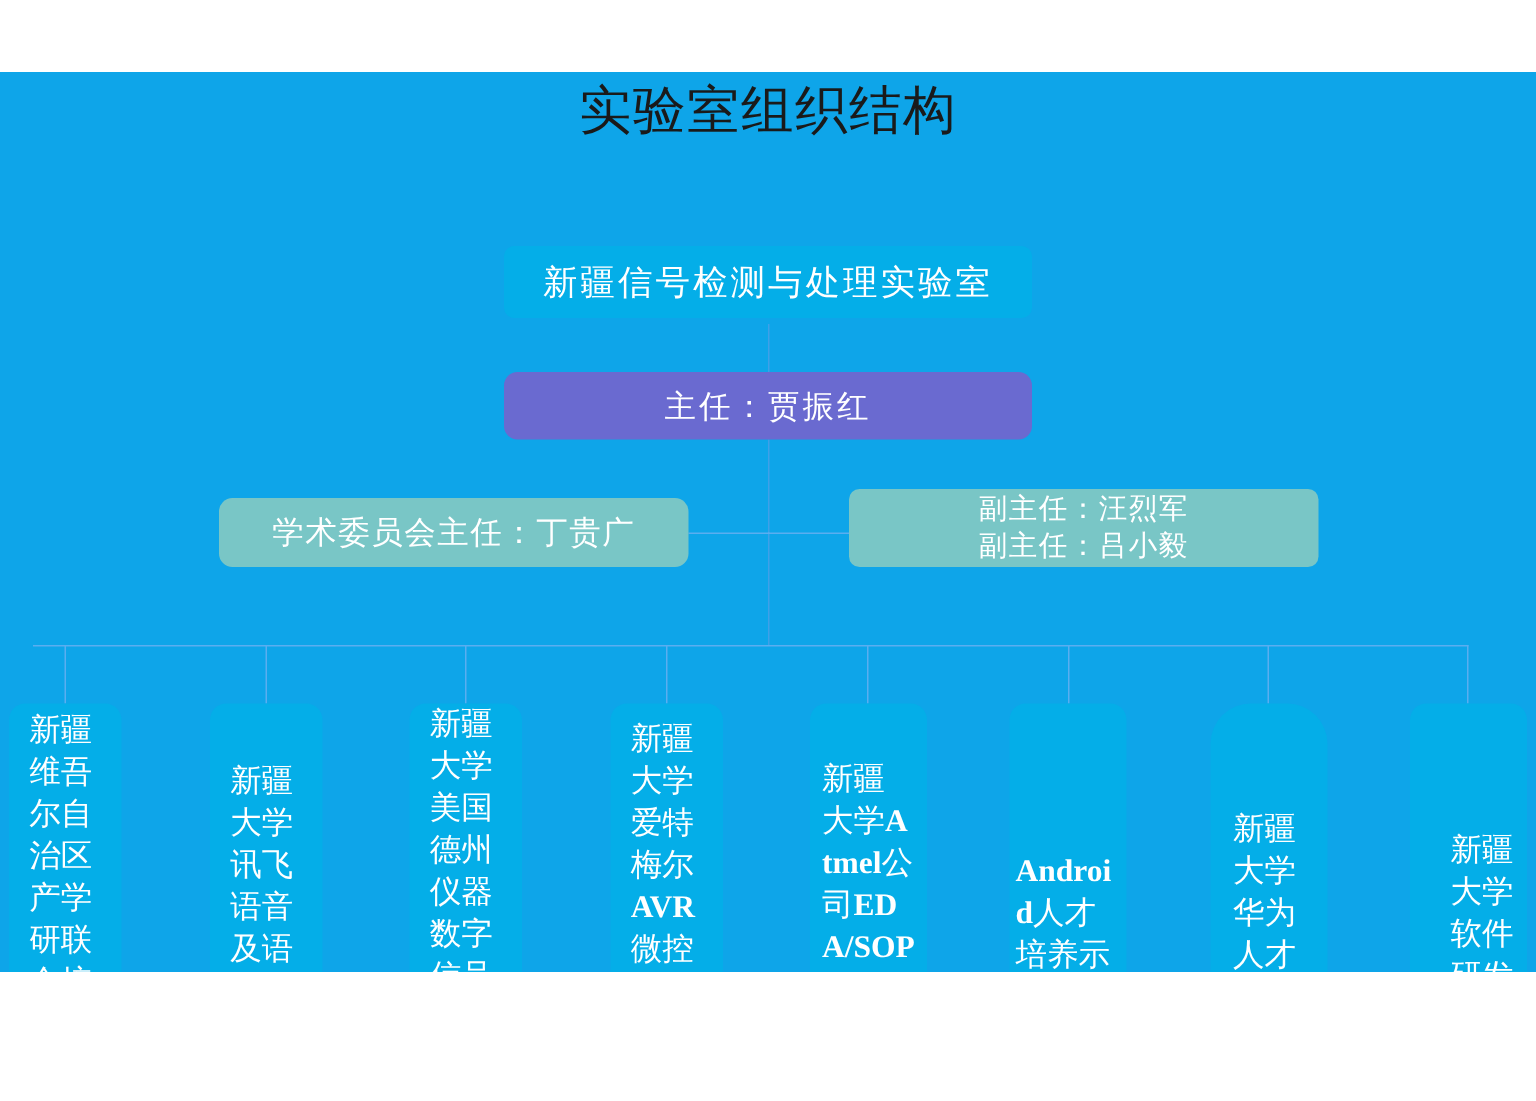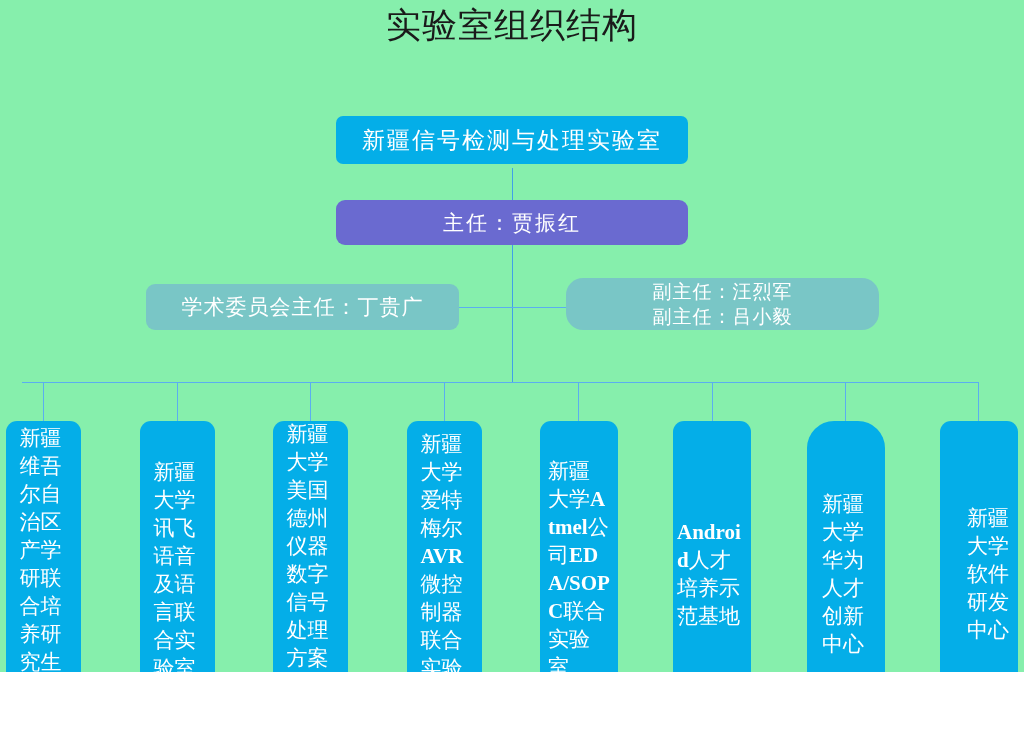--- a/index.html
+++ b/index.html
@@ -6,23 +6,24 @@
     margin: 0;
     padding: 0;
     background: #ffffff;
   }
   body {
     font-family: "Liberation Serif", "DejaVu Serif", serif;
   }
   #canvas {
     position: relative;
     width: 1024px;
-    height: 672px;
-    background: #86efac;
+    height: 600px;
+    background: #0ea5e9;
     overflow: hidden;
+    margin-top: 48px;
   }
 
   
   #chart-title {
     position: absolute;
     left: 0;
     top: 2px;
     width: 1024px;
     text-align: center;
     font-family: "Liberation Serif", "DejaVu Serif", serif;
@@ -89,21 +90,21 @@
     letter-spacing: 1px;
   }
 
   
   #node-deputies {
     left: 566px;
     top: 278px;
     width: 313px;
     height: 52px;
     background: #79C6C6;
-    border-radius: 17px;
+    border-radius: 7px;
     font-size: 19px;
     letter-spacing: 1px;
     flex-direction: column;
     line-height: 25px;
   }
   #node-deputies .line {
     display: block;
     white-space: nowrap;
   }
 

